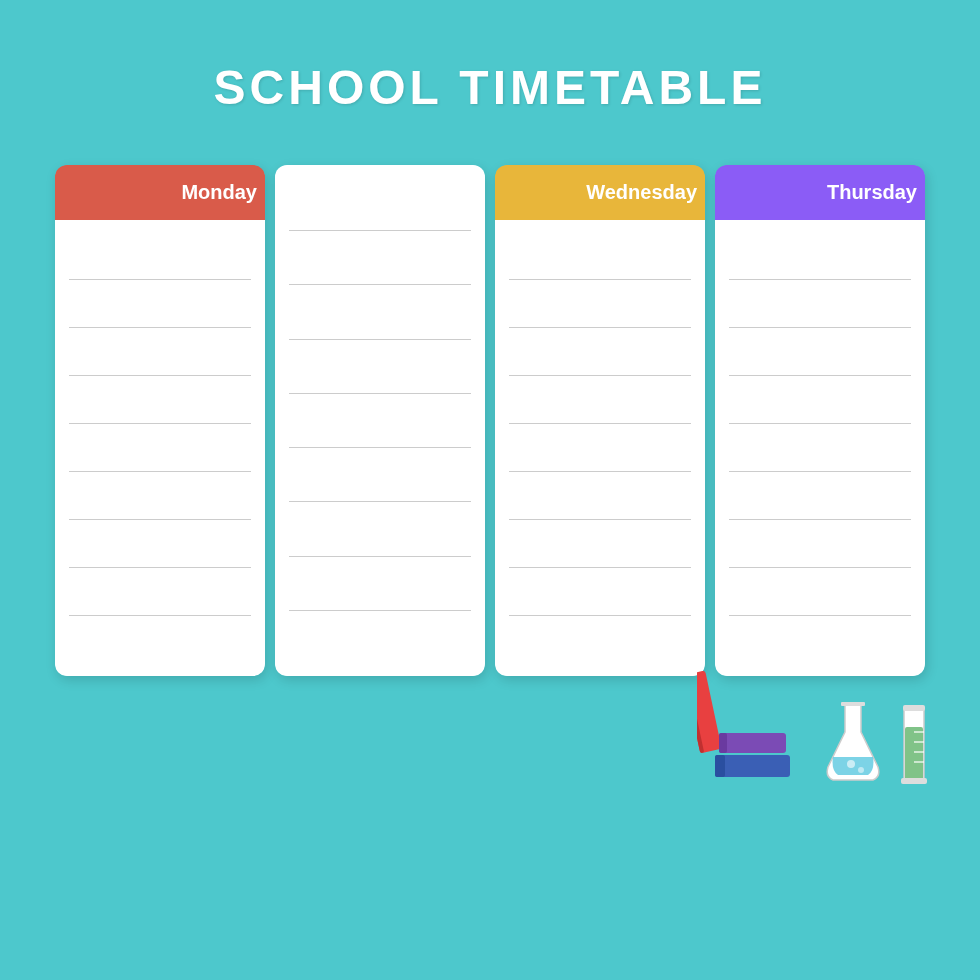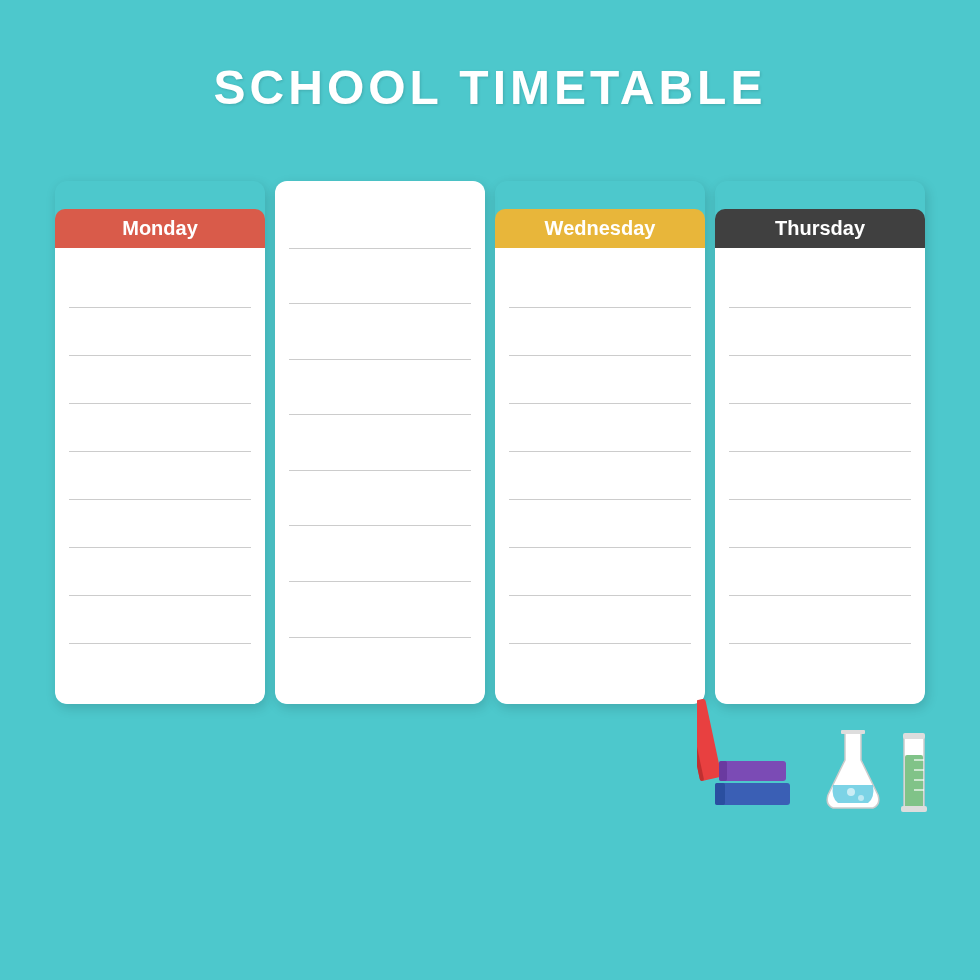--- a/index.html
+++ b/index.html
@@ -15,21 +15,21 @@
       font-family: 'Arial', sans-serif;
       overflow: hidden;
     }
 
     .title {
       color: white;
       font-size: 48px;
       font-weight: bold;
       letter-spacing: 4px;
       margin-top: 60px;
-      margin-bottom: 66px;
+      margin-bottom: 50px;
       text-shadow: 1px 1px 3px rgba(0,0,0,0.15);
     }
 
     .timetable-container {
       display: flex;
       flex-direction: row;
       gap: 10px;
       width: 870px;
       background: transparent;
     }
@@ -40,24 +40,23 @@
       flex-direction: column;
       border-radius: 12px;
       overflow: hidden;
       box-shadow: 2px 4px 12px rgba(0,0,0,0.15);
     }
 
     .day-header {
       color: white;
       font-size: 20px;
       font-weight: 600;
-      text-align: center;
-      padding: 8px 8px;
+      text-align: right;
+      padding: 16px 8px;
       border-radius: 10px 10px 0 0;
-      margin-top: 28px;
     }
 
     .day-body {
       background: white;
       flex: 1;
       display: flex;
       flex-direction: column;
       padding: 12px 14px;
       gap: 0;
       border-radius: 0 0 10px 10px;
@@ -72,21 +71,21 @@
     }
 
     .line-row:last-child {
       border-bottom: none;
     }
 
     
     .monday-header   { background-color: #d95b4a; }
     .tuesday-header  { background-color: #e07050; }
     .wednesday-header{ background-color: #e8b63a; }
-    .thursday-header { background-color: #404040; }
+    .thursday-header { background-color: #8b5cf6; }
     .friday-header   { background-color: #4b5aa0; }
 
     .bottom-section {
       display: flex;
       justify-content: flex-end;
       align-items: flex-end;
       width: 870px;
       margin-top: 16px;
       gap: 16px;
     }

